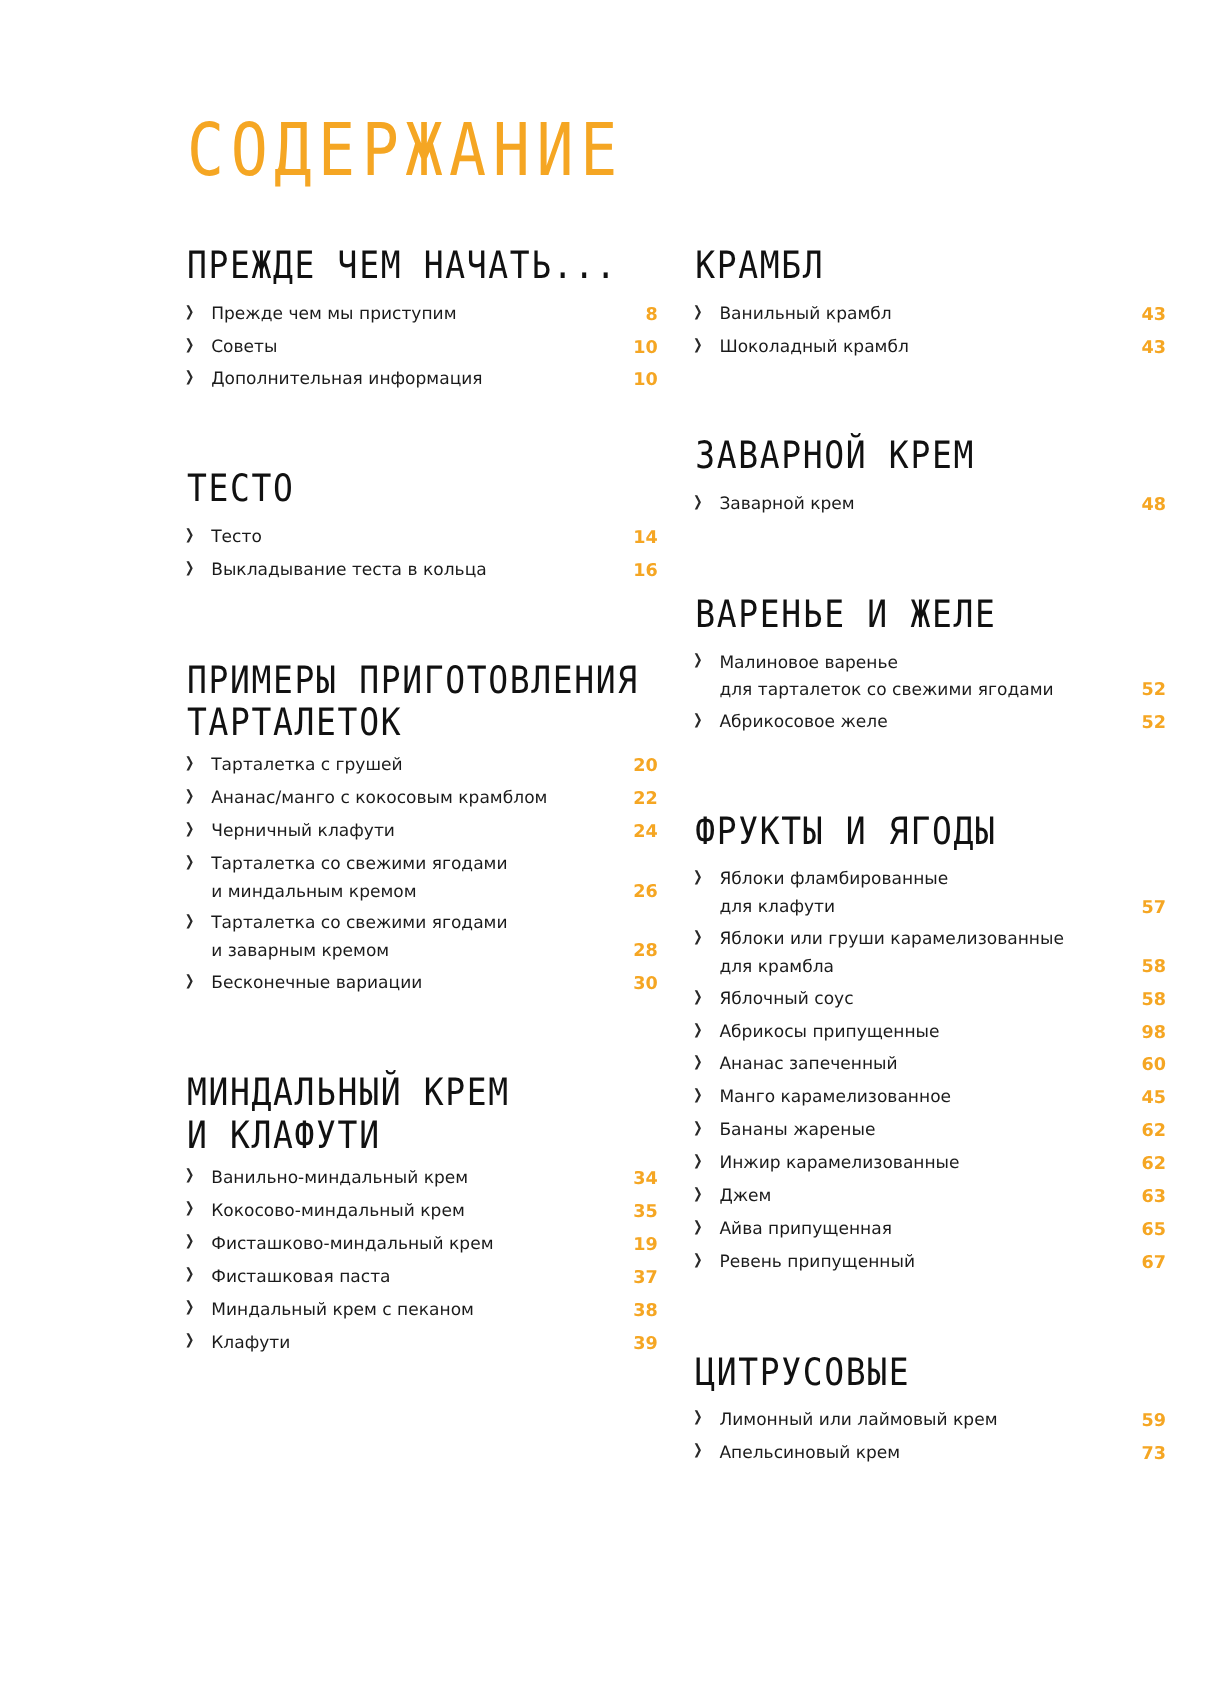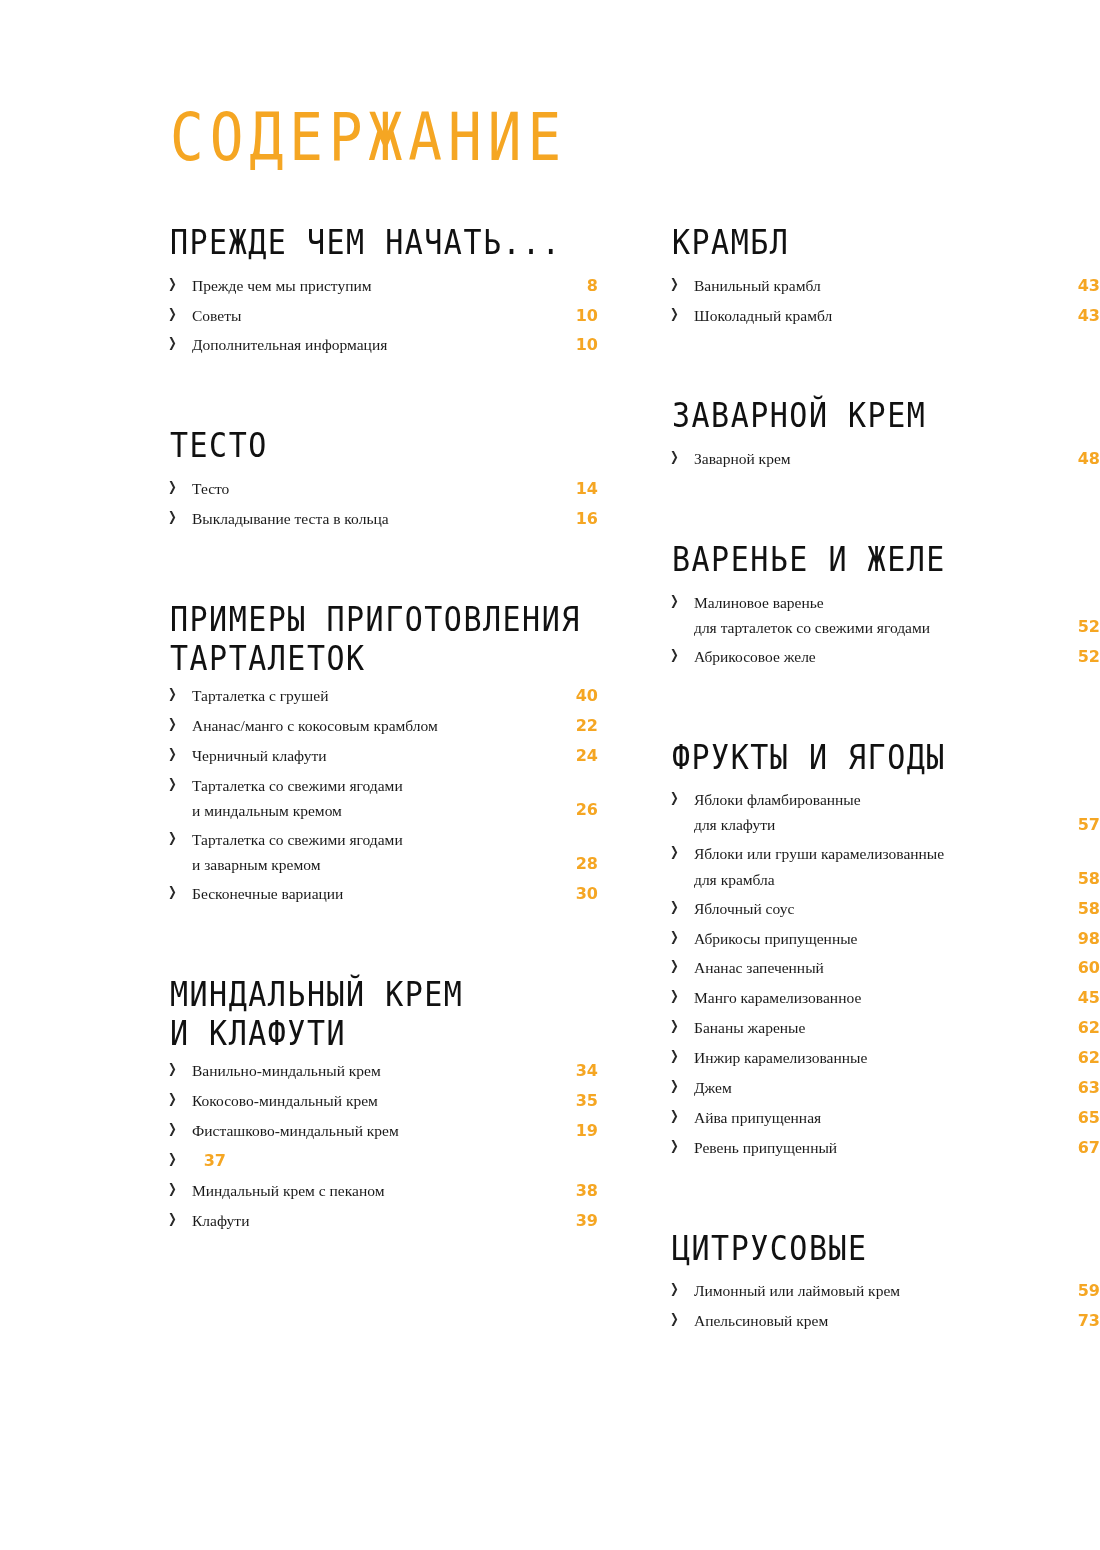--- a/index.html
+++ b/index.html
@@ -31,21 +31,21 @@
     letter-spacing: 6px;
     color: #f5a623;
     font-weight: 400;
     line-height: 1;
     margin: 0 0 62px 2px;
     transform: scaleY(1.18);
     transform-origin: left top;
   }
   .columns {
     display: flex;
-    gap: 72px;
+    gap: 32px;
     align-items: flex-start;
   }
   .col {
     width: 430px;
     flex: 0 0 430px;
   }
   .section {
     margin-bottom: 40px;
   }
   .section-title {
@@ -77,21 +77,20 @@
     color: #2a2a2a;
     font-size: 13px;
     line-height: 1.75;
     transform: scaleX(0.8);
     transform-origin: left center;
   }
   .entry-text {
     flex: 1 1 auto;
     padding-right: 10px;
     white-space: pre-line;
-    font-family: Liberation Serif, serif;
   }
   .entry-page {
     flex: 0 0 auto;
     color: #f5a623;
     font-weight: bold;
     font-size: 16px;
     min-width: 34px;
     text-align: right;
     align-self: flex-end;
   }
@@ -144,21 +143,21 @@
           </ul>
         </div>
         <div class="spacer-lg"></div>
         <div class="section">
           <div class="section-title">ПРИМЕРЫ ПРИГОТОВЛЕНИЯ
 ТАРТАЛЕТОК</div>
           <ul class="entries">
             <li class="entry">
               <span class="bullet">❯</span>
               <span class="entry-text">Тарталетка с грушей</span>
-              <span class="entry-page">40</span>
+              <span class="entry-page">20</span>
             </li>
             <li class="entry">
               <span class="bullet">❯</span>
               <span class="entry-text">Ананас/манго с кокосовым крамблом</span>
               <span class="entry-page">22</span>
             </li>
             <li class="entry">
               <span class="bullet">❯</span>
               <span class="entry-text">Черничный клафути</span>
               <span class="entry-page">24</span>
@@ -197,20 +196,21 @@
               <span class="entry-text">Кокосово-миндальный крем</span>
               <span class="entry-page">35</span>
             </li>
             <li class="entry">
               <span class="bullet">❯</span>
               <span class="entry-text">Фисташково-миндальный крем</span>
               <span class="entry-page">19</span>
             </li>
             <li class="entry">
               <span class="bullet">❯</span>
+              <span class="entry-text">Фисташковая паста</span>
               <span class="entry-page">37</span>
             </li>
             <li class="entry">
               <span class="bullet">❯</span>
               <span class="entry-text">Миндальный крем с пеканом</span>
               <span class="entry-page">38</span>
             </li>
             <li class="entry">
               <span class="bullet">❯</span>
               <span class="entry-text">Клафути</span>

